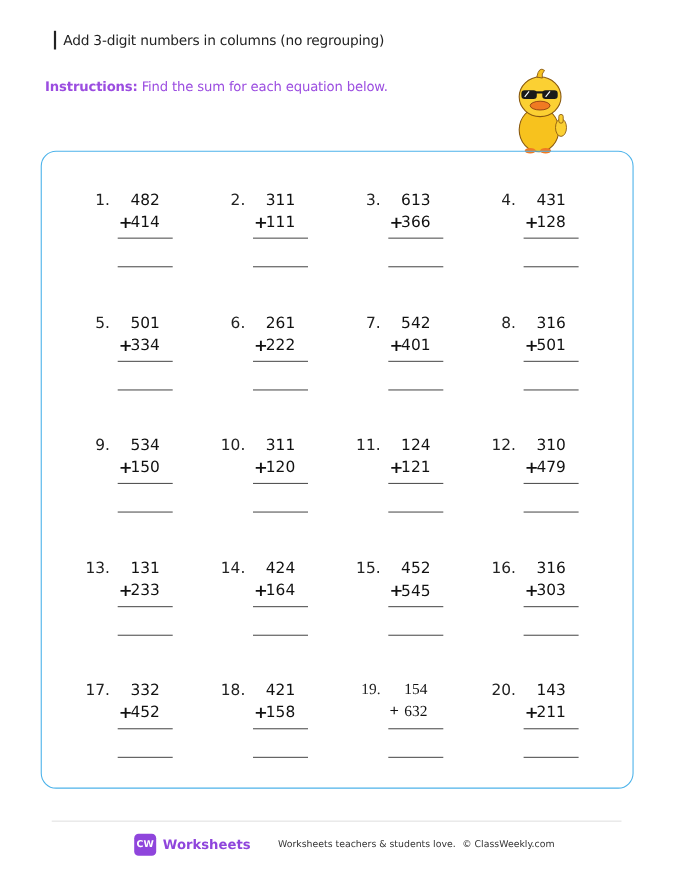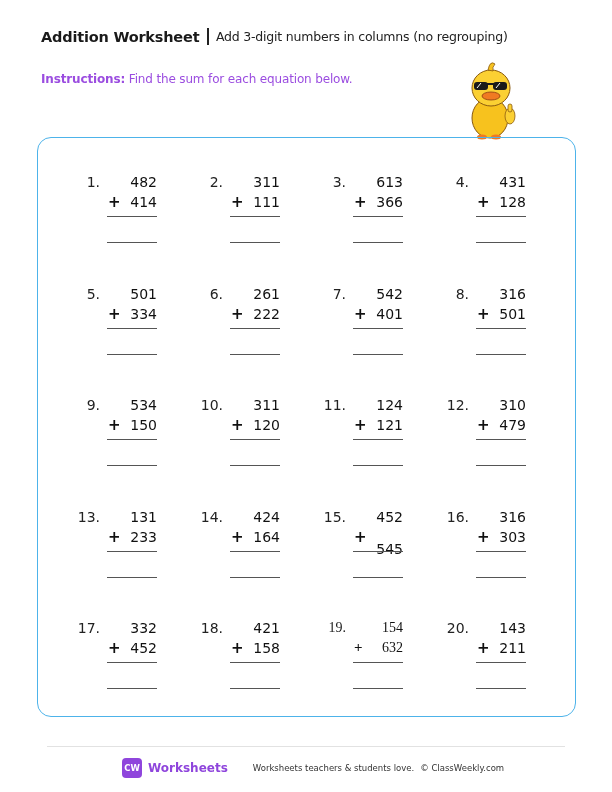--- a/index.html
+++ b/index.html
@@ -25,41 +25,40 @@
   .mascot { position: absolute; left: 462px; top: 58px; width: 58px; height: 82px; }
 
   .box {
     position: absolute; left: 37px; top: 137px; width: 539px; height: 580px;
     border: 1.3px solid #4db3ea; border-radius: 14px; box-sizing: border-box;
   }
 
   .problem { position: absolute; width: 100px; height: 80px; }
   .num-label { position: absolute; top: 0; font-size: 14px; color: #222; text-align: right; width: 30px; }
   .top-num, .bot-num {
-    position: absolute; font-size: 14px; color: #111; text-align: right; width: 50px;
+    position: absolute; font-size: 14px; color: #111; text-align: center; width: 50px;
   }
   .plus { position: absolute; font-size: 15px; font-weight: bold; color: #111; }
   .rule { position: absolute; height: 1.3px; background: #555; width: 50px; }
   .answer { position: absolute; height: 1.3px; background: #555; width: 50px; }
 
   .footer-line { position: absolute; left: 47px; top: 746px; width: 518px; height: 1px; background: #e2e2e2; }
   .footer { position: absolute; top: 758px; left: 122px; display: flex; align-items: center; white-space: nowrap; }
   .cw-logo {
     width: 20px; height: 20px; border-radius: 4px; background: #8f45dc;
     color: #fff; font-size: 8.5px; font-weight: bold; display: flex; align-items: center; justify-content: center;
   }
   .brand { font-size: 12px; font-weight: bold; color: #8f45dc; margin-left: 6px; }
   .tagline { font-size: 8.5px; color: #333; margin-left: 25px; }
   .copyright { font-size: 8.5px; color: #333; margin-left: 6px; }
 </style>
 </head>
 <body>
 
 <div class="title-row">
-  <span class="title-main">Addition Worksheet</span>
   <span class="title-sep"></span>
   <span class="title-sub">Add 3-digit numbers in columns (no regrouping)</span>
 </div>
 
 <div class="instructions">
   <b>Instructions:</b><span> Find the sum for each equation below.</span>
 </div>
 
 <svg class="mascot" viewBox="0 0 58 82">
   <ellipse cx="28" cy="60" rx="18" ry="20" fill="#f7c21e" stroke="#8a5a10" stroke-width="1"></ellipse>
@@ -189,21 +188,21 @@
       <span class="top-num" style="left:45px;top:0">424</span>
       <span class="plus" style="left:46px;top:19px">+</span>
       <span class="bot-num" style="left:45px;top:20px">164</span>
       <div class="rule" style="left:45px;top:42px"></div>
       <div class="answer" style="left:45px;top:68px"></div>
     </div>
     <div class="problem" style="left: 308px; top: 509px;">
       <span class="num-label" style="left:8px">15.</span>
       <span class="top-num" style="left:45px;top:0">452</span>
       <span class="plus" style="left:46px;top:19px">+</span>
-      <span class="bot-num" style="left:45px;top:32px">545</span>
+      <span class="bot-num" style="left:45px;top:21px">545</span>
       <div class="rule" style="left:45px;top:42px"></div>
       <div class="answer" style="left:45px;top:68px"></div>
     </div>
     <div class="problem" style="left: 431px; top: 509px;">
       <span class="num-label" style="left:8px">16.</span>
       <span class="top-num" style="left:45px;top:0">316</span>
       <span class="plus" style="left:46px;top:19px">+</span>
       <span class="bot-num" style="left:45px;top:20px">303</span>
       <div class="rule" style="left:45px;top:42px"></div>
       <div class="answer" style="left:45px;top:68px"></div>

